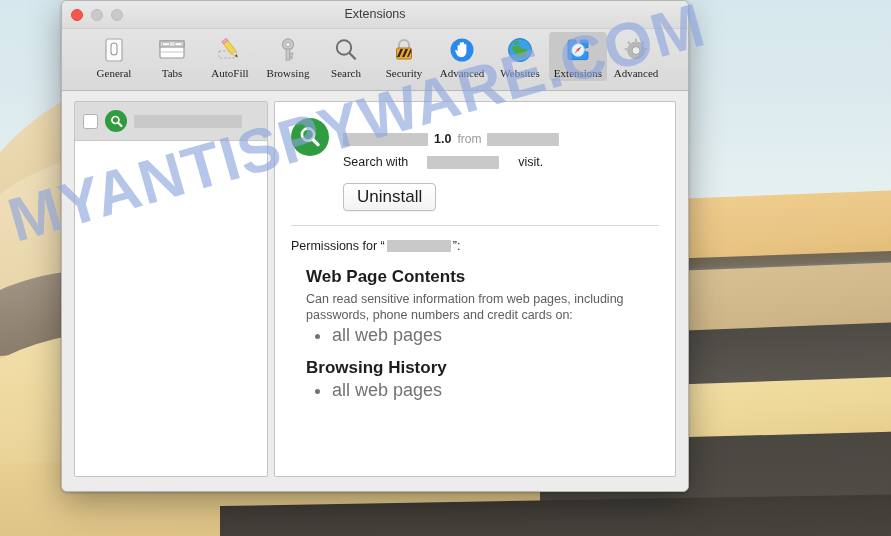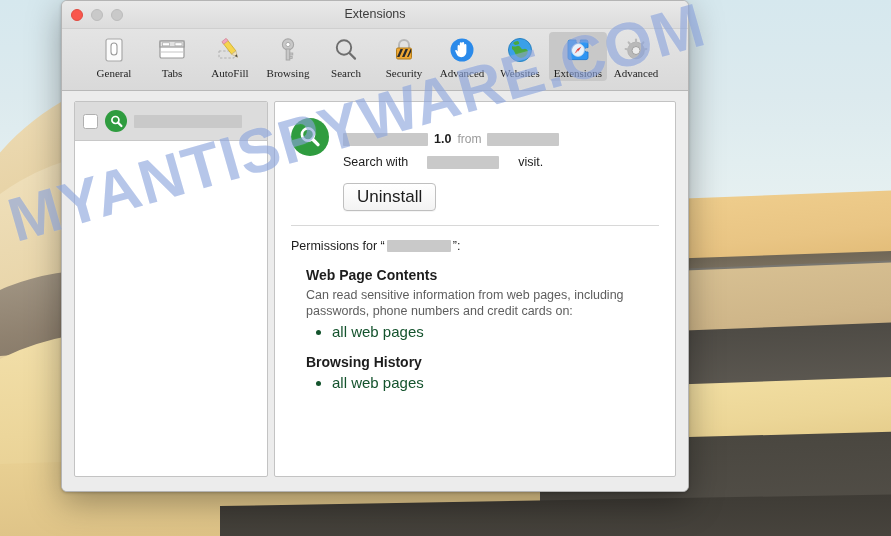--- a/index.html
+++ b/index.html
@@ -352,39 +352,39 @@
   }
   #perm-heading {
     font-size: 12.5px;
     color: #1d1d1d;
     display: flex;
     align-items: center;
   }
   #perm-name-redact { height: 12px; width: 64px; margin: 0 2px; }
   .perm-group { margin-top: 14px; padding-left: 15px; }
   .perm-title {
-    font-size: 14px;
+    font-size: 17px;
     font-weight: bold;
     color: #1d1d1d;
   }
   .perm-desc {
     margin-top: 4px;
     font-size: 12.5px;
     color: #5e5e5e;
     line-height: 16px;
     max-width: 420px;
   }
   .perm-list {
     margin: 4px 0 0 0;
     padding-left: 26px;
     list-style: disc;
   }
   .perm-list li {
-    font-size: 15px;
-    color: #14532d;
+    font-size: 18px;
+    color: #737373;
     line-height: 17px;
   }
 </style>
 </head>
 <body>
 
 <div id="desktop">
 
   <div class="dune dune-left"></div>
   <div class="dune dune-left2"></div>

